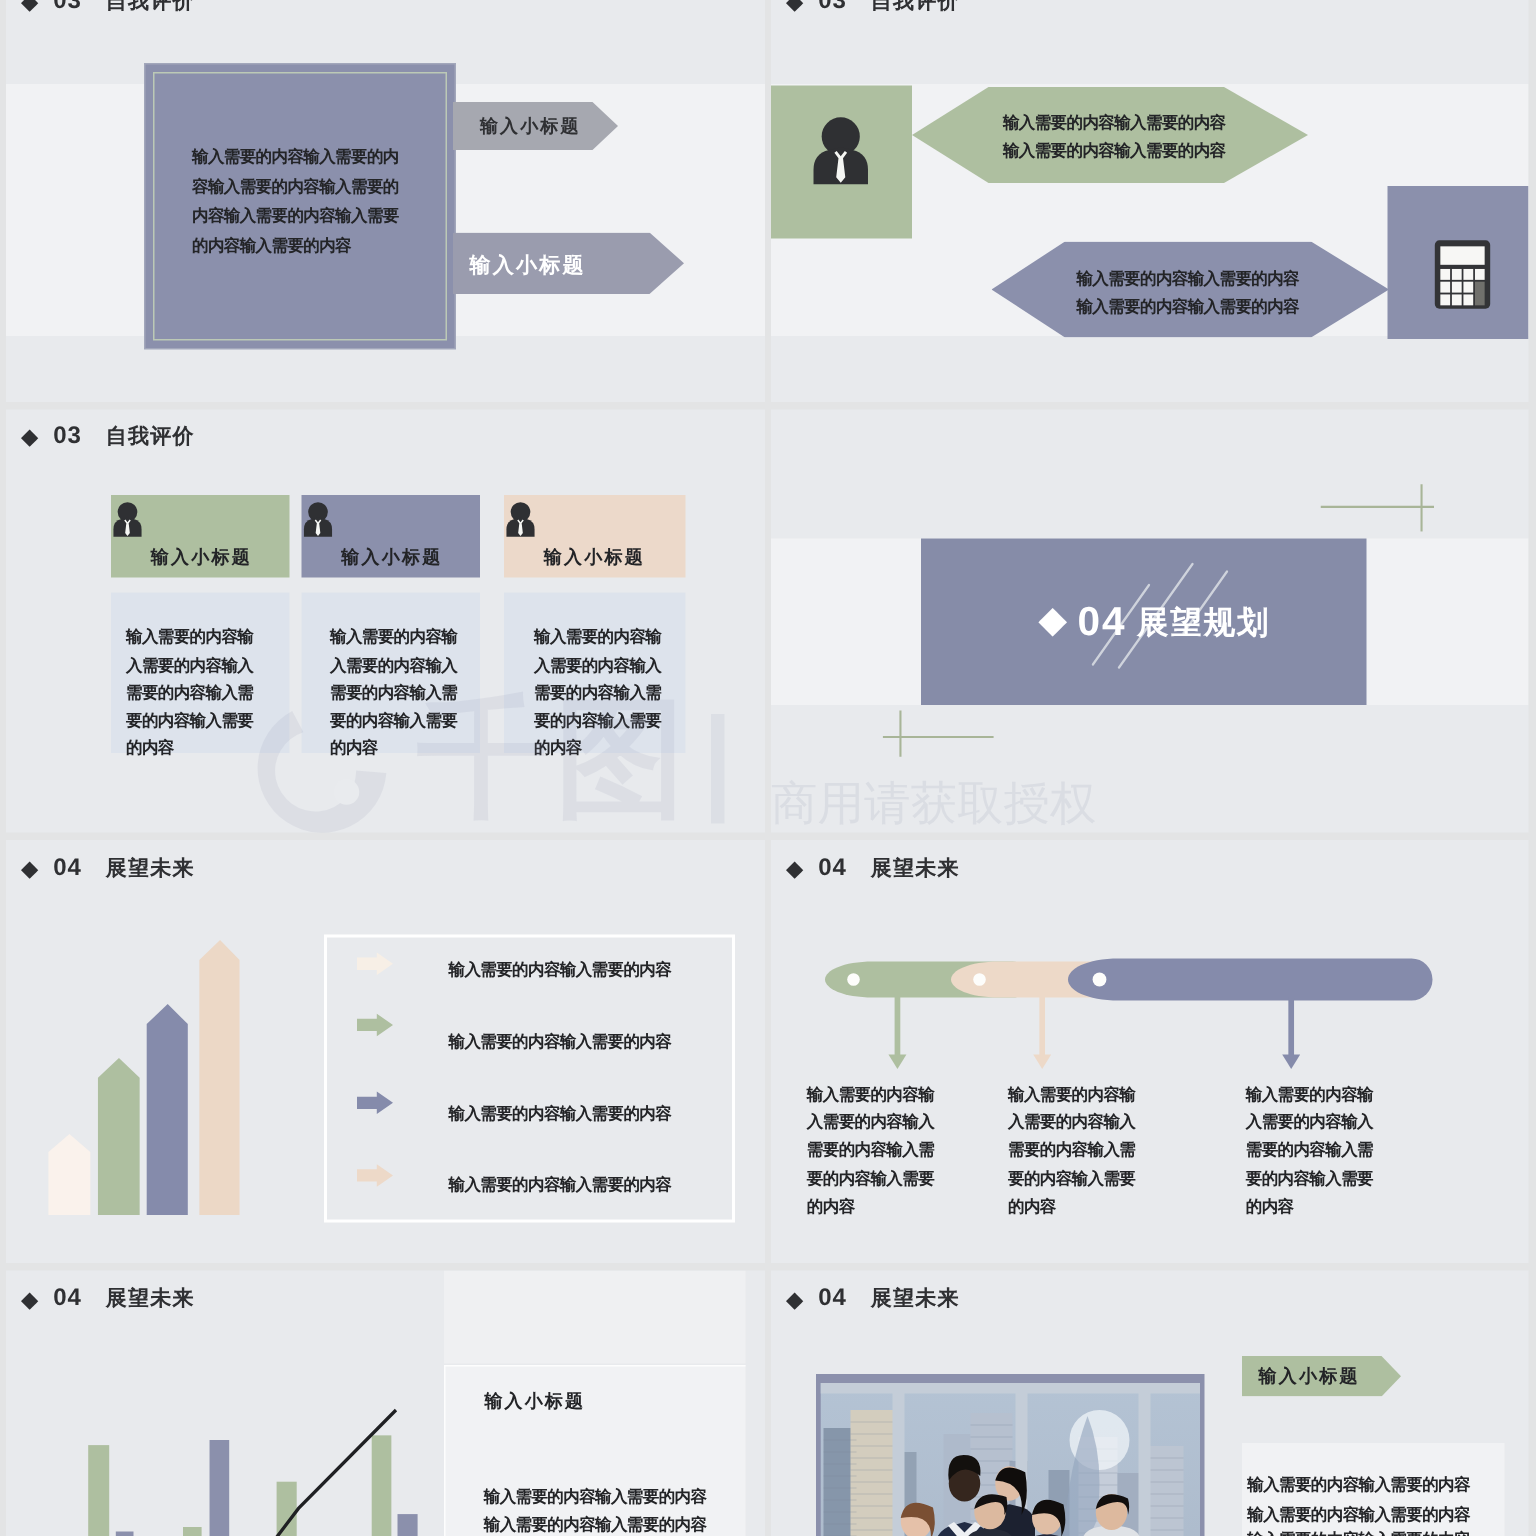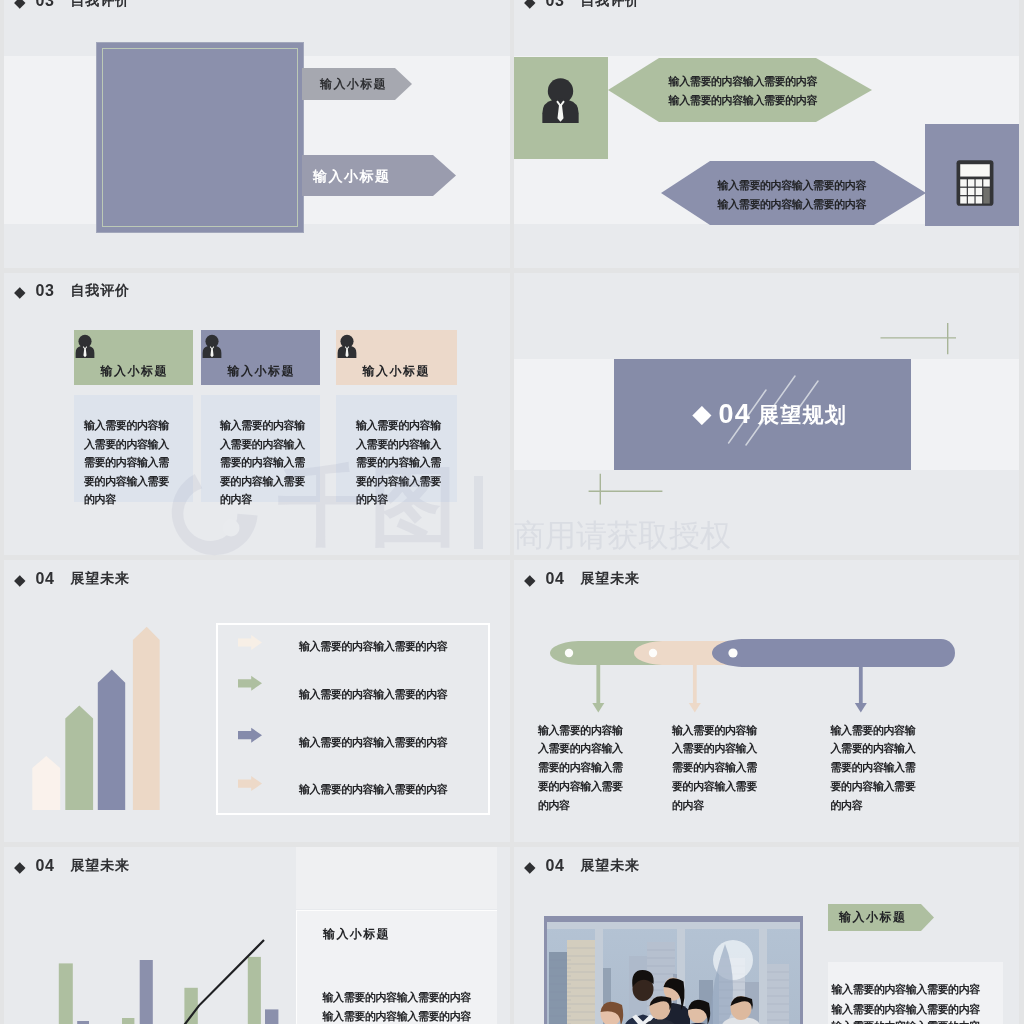--- a/index.html
+++ b/index.html
@@ -24,20 +24,21 @@
   <div class="band" style="left:0;top:70px;width:506px;height:168px;"></div>
   <div class="hdr" style="left:10px;top:6px;">
     <span class="bul">◆</span>
     <span class="num">03</span>
     <span class="ttl">自我评价</span>
   </div>
 
   <div style="position:absolute;left:93px;top:57px;width:206px;height:189px;background:#8b90ac;
               box-shadow:0 0 0 1px #a2a7bb;">
     <div style="position:absolute;left:5px;top:5px;right:5px;bottom:5px;border:1.3px solid #bcc9b6;"></div>
+    <div class="cn" style="position:absolute;left:31px;top:53px;width:142px;font-size:11px;letter-spacing:-0.4px;line-height:19.7px;color:#232427;">输入需要的内容输入需要的内容输入需要的内容输入需要的内容输入需要的内容输入需要的内容输入需要的内容</div>
   </div>
 
   <div style="position:absolute;left:298px;top:82px;width:110px;height:32px;background:#a6a8b0;clip-path:polygon(0 0,93px 0,110px 16px,93px 32px,0 32px);"></div>
   <span class="cn" style="position:absolute;left:316px;top:90px;font-size:12px;color:#2f3033;letter-spacing:1.4px;">输入小标题</span>
   <div style="position:absolute;left:298px;top:169px;width:154px;height:41px;background:#9a9cae;clip-path:polygon(0 0,131px 0,154px 20.5px,131px 41px,0 41px);"></div>
   <span class="cn" style="position:absolute;left:309px;top:182px;font-size:14px;color:#ffffff;letter-spacing:1.5px;">输入小标题</span>
 </div>
 
 <div class="slide" style="left:514px;top:-14px;width:505px;height:282px;">
   <div class="band" style="left:0;top:70px;width:505px;height:168px;"></div>

